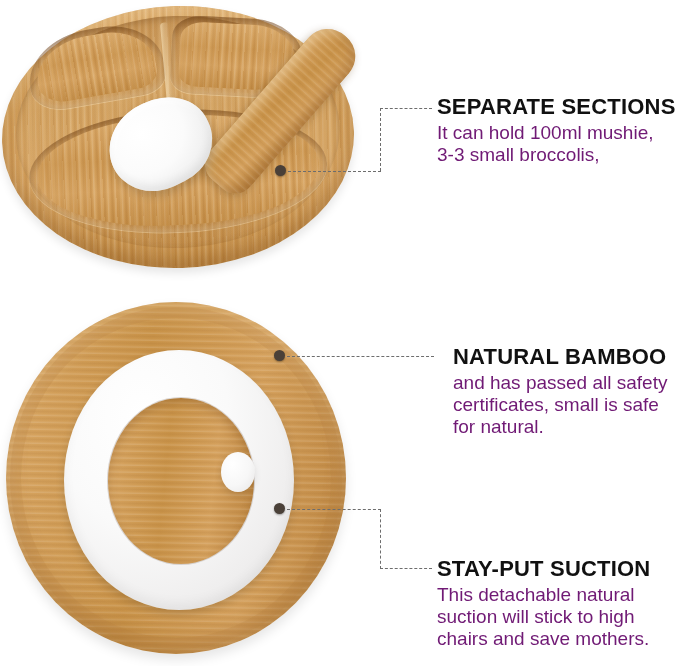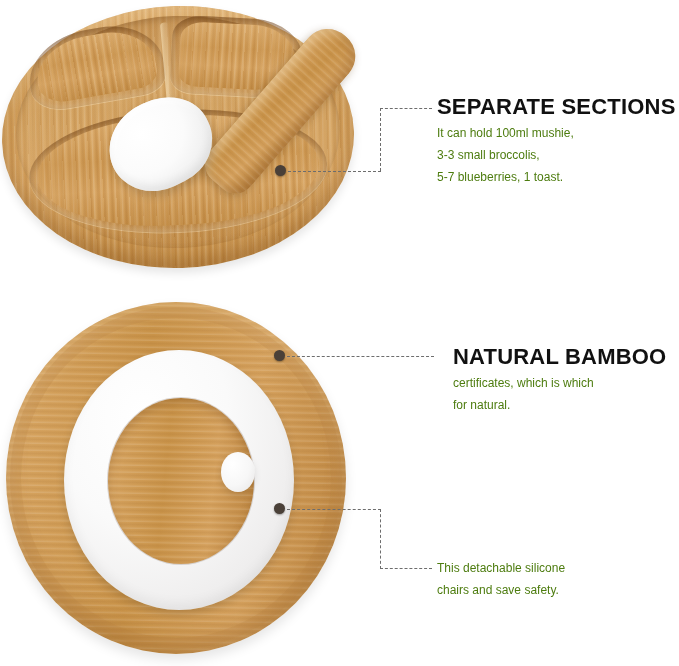--- a/index.html
+++ b/index.html
@@ -227,22 +227,22 @@
   .callout-title {
     font-size: 22px;
     font-weight: bold;
     letter-spacing: 0.2px;
     color: #111111;
     margin: 0 0 3px 0;
     white-space: nowrap;
     line-height: 1.1;
   }
   .callout-body {
-    font-size: 12px;
-    color: #4d7c0f;
+    font-size: 19px;
+    color: #701a75;
     line-height: 22px;
     margin: 0;
   }
   .callout-body span { display: block; white-space: nowrap; }
 </style>
 </head>
 <body>
 
 <div id="page">
 
@@ -290,32 +290,34 @@
   <div class="dot" style="left:274px; top:503px;"></div>
   <div class="dash-h" style="left:287px; top:509px; width:94px;"></div>
   <div class="dash-v" style="left:380px; top:509px; height:60px;"></div>
   <div class="dash-h" style="left:380px; top:568px; width:52px;"></div>
 
   <div class="callout" style="left:437px; top:95px;">
     <h2 class="callout-title">SEPARATE SECTIONS</h2>
     <p class="callout-body">
       <span>It can hold 100ml mushie,</span>
       <span>3-3 small broccolis,</span>
-      <span>5-7 blueberries, 1 toast.</span>
     </p>
   </div>
 
   <div class="callout" style="left:453px; top:345px;">
     <h2 class="callout-title">NATURAL BAMBOO</h2>
     <p class="callout-body">
-      <span>certificates, which is which</span>
+      <span>and has passed all safety</span>
+      <span>certificates, small is safe</span>
       <span>for natural.</span>
     </p>
   </div>
 
   <div class="callout" style="left:437px; top:557px;">
+    <h2 class="callout-title">STAY-PUT SUCTION</h2>
     <p class="callout-body">
-      <span>This detachable silicone</span>
-      <span>chairs and save safety.</span>
+      <span>This detachable natural</span>
+      <span>suction will stick to high</span>
+      <span>chairs and save mothers.</span>
     </p>
   </div>
 
 </div>
 
 </body></html>

